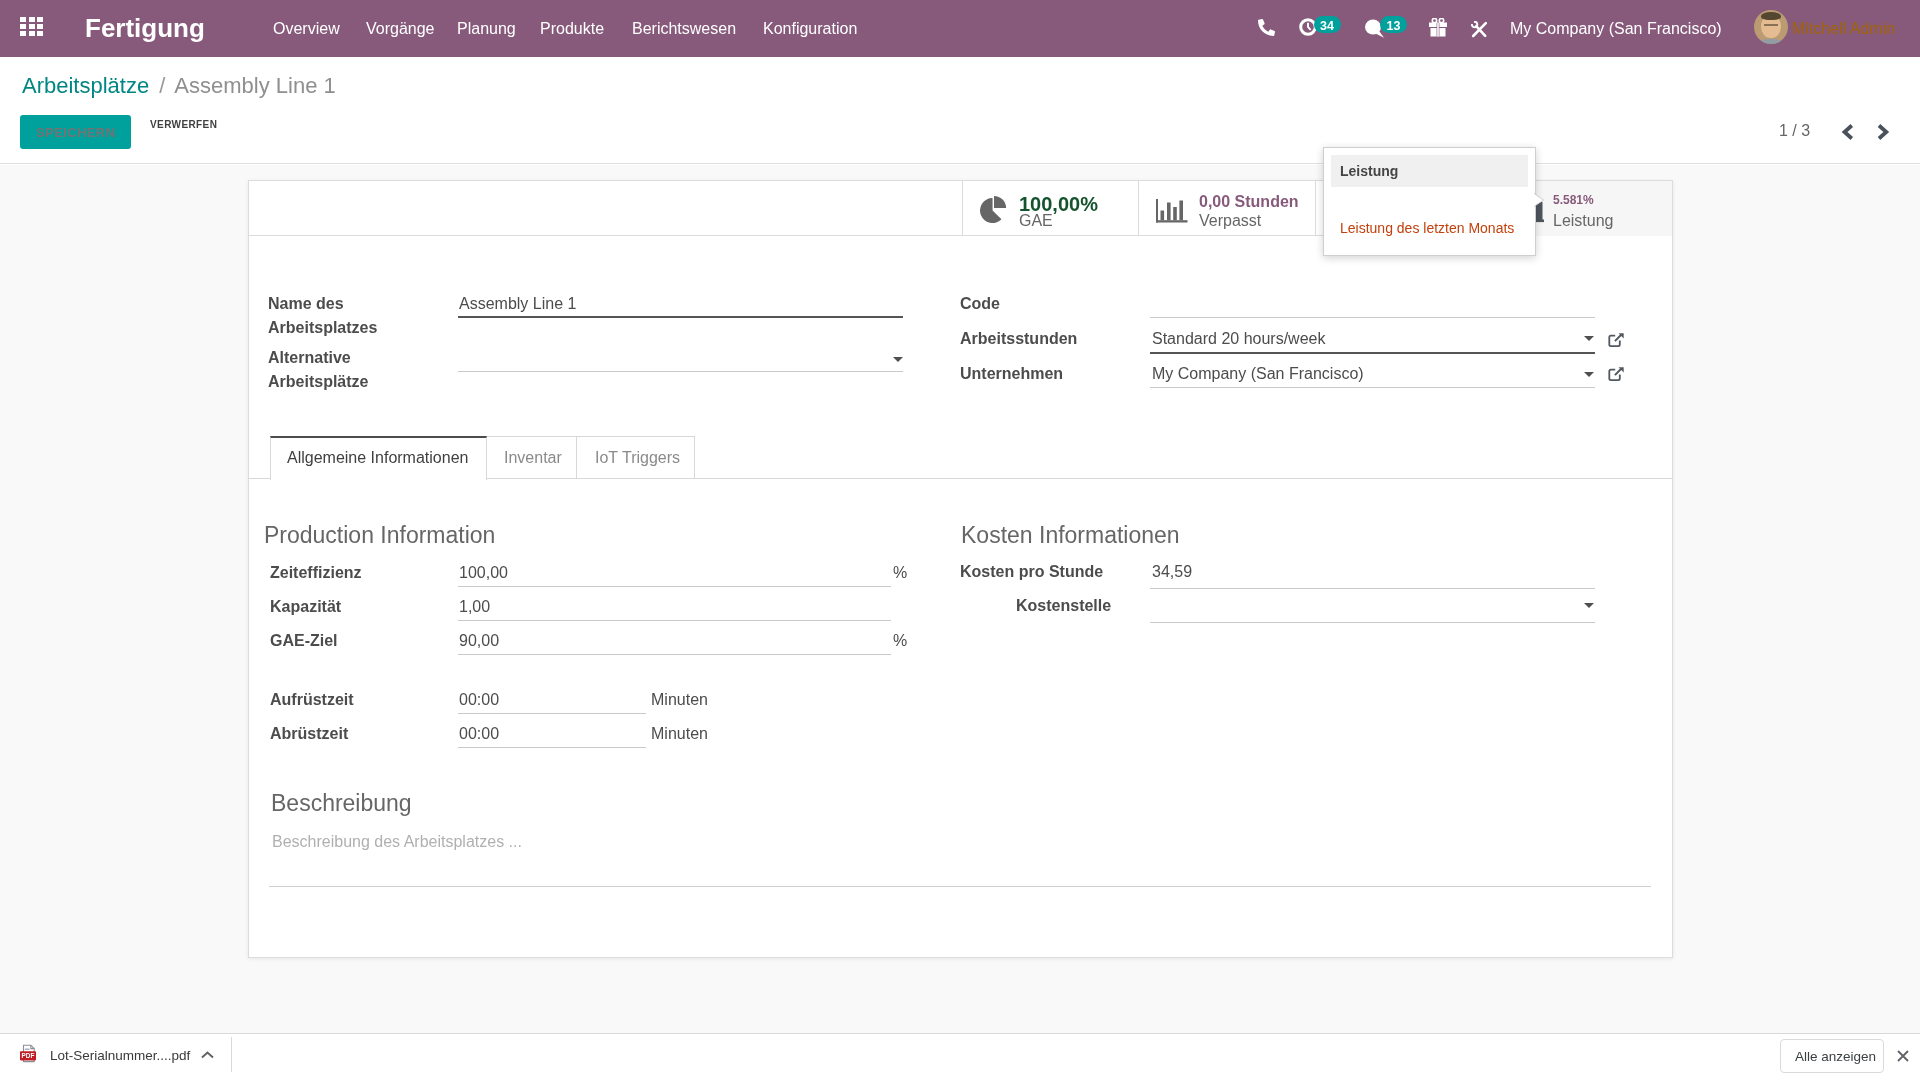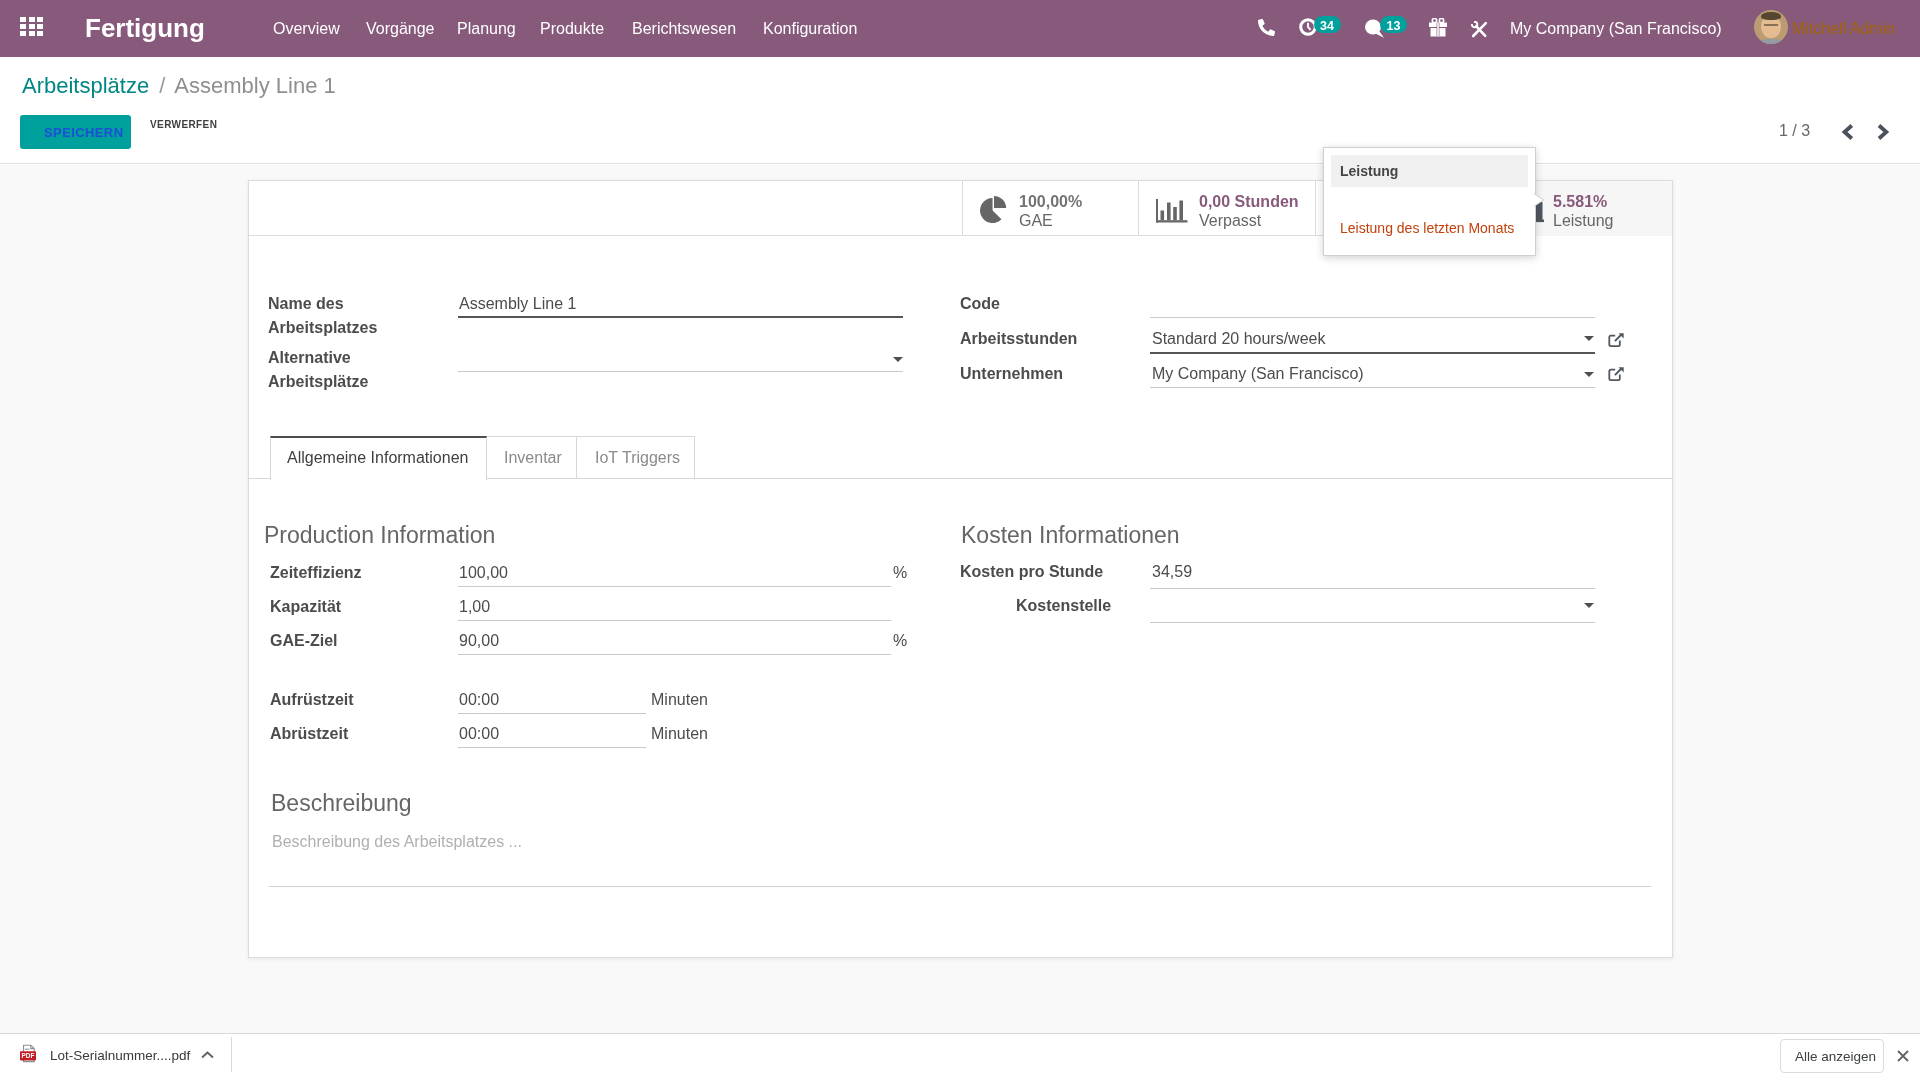--- a/index.html
+++ b/index.html
@@ -76,21 +76,21 @@
   <div class="abs" style="left:7px;top:5px;width:20px;height:23px;border-radius:48%;background:#e5bb92;"></div>
   <div class="abs" style="left:7px;top:1.5px;width:20px;height:8px;border-radius:50% 50% 38% 38%;background:#55462f;"></div>
   <div class="abs" style="left:10px;top:14px;width:14px;height:1.8px;background:#8a7155;"></div>
   <div class="abs" style="left:5px;top:28.5px;width:24px;height:7px;border-radius:45% 45% 0 0;background:#939ba4;"></div>
 </div>
 <div class="t" style="left:1792px;top:20.5px;font-size:16px;color:#a16207;">Mitchell Admin</div>
 
 <div class="abs" style="left:0;top:57px;width:1920px;height:107px;background:#fff;border-bottom:1px solid #e0e0e0;"></div>
 <div class="t" style="left:22px;top:75px;font-size:22px;color:#008784;">Arbeitsplätze <span style="color:#999;padding:0 4px;">/</span> <span style="color:#8f8f8f;">Assembly Line 1</span></div>
 <div class="abs" style="left:20px;top:115px;width:111px;height:34px;background:#00A09D;border-radius:3px;"></div>
-<div class="t b" style="left:44px;top:126px;font-size:13px;color:#1d4ed8;letter-spacing:0.4px;">SPEICHERN</div>
+<div class="t b" style="left:36px;top:126px;font-size:13px;color:#737373;letter-spacing:0.4px;">SPEICHERN</div>
 <div class="t b" style="left:150px;top:120px;font-size:10px;color:#404040;letter-spacing:0.4px;">VERWERFEN</div>
 <div class="t" style="left:1779px;top:123px;font-size:16px;color:#666;">1 / 3</div>
 <svg class="abs" style="left:1840px;top:123px;" width="17" height="18" viewBox="0 0 17 18">
     <path d="M11.8 2.5 L4.5 9 L11.8 15.5" fill="none" stroke="#49525a" stroke-width="3.8"></path>
   </svg>
 <svg class="abs" style="left:1874px;top:123px;" width="17" height="18" viewBox="0 0 17 18">
     <path d="M5 2.5 L12.3 9 L5 15.5" fill="none" stroke="#49525a" stroke-width="3.8"></path>
   </svg>
 
 <div class="abs" style="left:0;top:165px;width:1920px;height:868px;background:#f9f9f9;"></div>
@@ -100,39 +100,39 @@
 <div class="abs" style="left:249px;top:181px;width:1423px;height:55px;border-bottom:1px solid #dcdcdc;"></div>
 <div class="abs" style="left:1494px;top:181px;width:178px;height:55px;background:#f6f6f6;"></div>
 <div class="abs" style="left:962px;top:181px;width:1px;height:55px;background:#dcdcdc;"></div>
 <div class="abs" style="left:1138px;top:181px;width:1px;height:55px;background:#dcdcdc;"></div>
 <div class="abs" style="left:1315px;top:181px;width:1px;height:55px;background:#dcdcdc;"></div>
 
 <svg class="abs" style="left:980px;top:195px;" width="29" height="29" viewBox="0 0 30 30">
   <path d="M13 16 L13 3 A13 13 0 1 0 22.2 25.2 Z" fill="#666"></path>
   <path d="M14.5 13.5 L14.5 1 A12.5 12.5 0 0 1 27 13.5 Z" fill="#666"></path>
 </svg>
-<div class="t b" style="left:1019px;top:194px;font-size:16px;color:#737373;">100,00%</div>
+<div class="t b" style="left:1019px;top:194px;font-size:20px;color:#14532d;">100,00%</div>
 <div class="t" style="left:1019px;top:213px;font-size:16px;color:#666;">GAE</div>
 
 <svg class="abs" style="left:1155px;top:198px;" width="34" height="26" viewBox="0 0 34 26">
   <rect x="1" y="1" width="2" height="23.5" fill="#666"></rect>
   <rect x="1" y="22.2" width="31.5" height="2.3" fill="#666"></rect>
   <rect x="5.5" y="12.5" width="3.6" height="9.7" fill="#666"></rect>
   <rect x="12" y="4.5" width="3.6" height="17.7" fill="#666"></rect>
   <rect x="18.2" y="9" width="3.6" height="13.2" fill="#666"></rect>
   <rect x="24.4" y="2.5" width="3.6" height="19.7" fill="#666"></rect>
 </svg>
 <div class="t b" style="left:1199px;top:194px;font-size:16px;color:#875A7B;">0,00 Stunden</div>
 <div class="t" style="left:1199px;top:213px;font-size:16px;color:#666;">Verpasst</div>
 
 <svg class="abs" style="left:1528px;top:190px;" width="20" height="35" viewBox="0 0 20 35">
   <rect x="7.5" y="12" width="7" height="18" fill="#4e565e"></rect>
   <rect x="5" y="29.5" width="11" height="2.6" fill="#4e565e"></rect>
 </svg>
-<div class="t b" style="left:1553px;top:194px;font-size:16px;color:#875A7B;">5.581%</div>
+<div class="t b" style="left:1553px;top:194px;font-size:12px;color:#875A7B;">5.581%</div>
 <div class="t" style="left:1553px;top:213px;font-size:16px;color:#666;">Leistung</div>
 
 <div class="t lab" style="left:268px;top:296px;">Name des</div>
 <div class="t lab" style="left:268px;top:320px;">Arbeitsplatzes</div>
 <div class="t val" style="left:459px;top:296px;">Assembly Line 1</div>
 <div class="hld" style="left:458px;top:316px;width:445px;"></div>
 
 <div class="t lab" style="left:268px;top:350px;">Alternative</div>
 <div class="t lab" style="left:268px;top:374px;">Arbeitsplätze</div>
 <div class="hl" style="left:458px;top:371px;width:445px;"></div>

